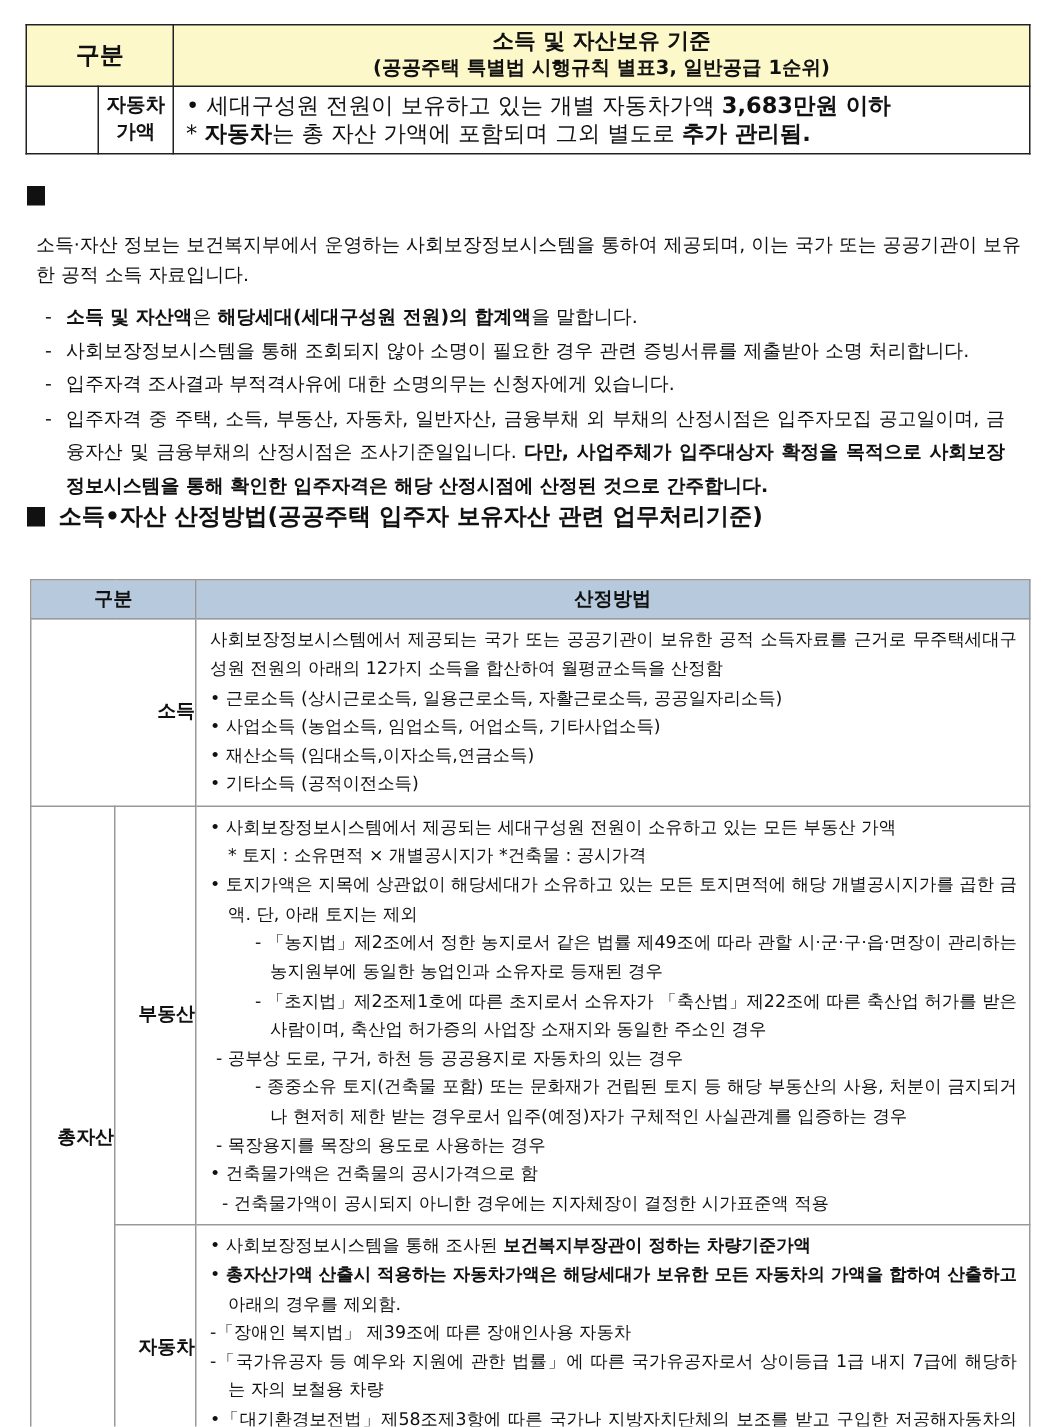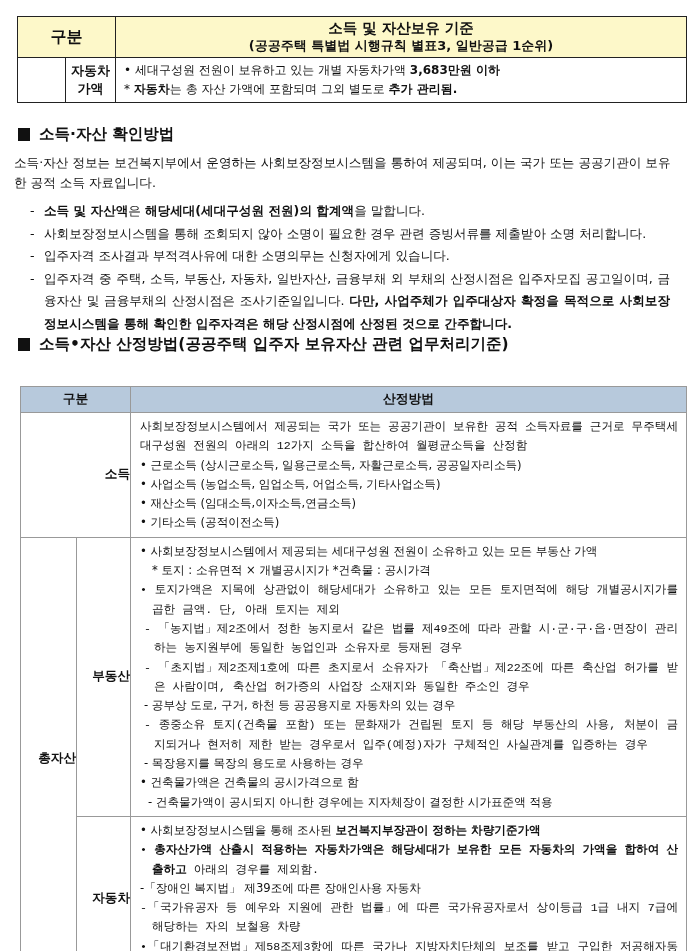--- a/index.html
+++ b/index.html
@@ -9,44 +9,44 @@
 
   
   .t1 { position: absolute; left: 17px; top: 16px; width: 670px; border-collapse: collapse; border: 1.5px solid #222; }
   .t1 td { border: 1px solid #222; vertical-align: middle; }
   .t1 .hdr { background: #fdf8c9; height: 41px; text-align: center; }
   .t1 .hdr-gubun { width: 98px; font-weight: bold; font-size: 16px; }
   .t1 .hdr-title { font-weight: bold; font-size: 14.5px; line-height: 18px; }
   .t1 .hdr-title .sub { font-size: 13px; display: block; }
   .t1 .empty { width: 48px; }
   .t1 .label { width: 50px; text-align: center; font-weight: bold; font-size: 13px; line-height: 18px; padding: 2px 0; }
-  .t1 .body { padding: 3px 8px; font-size: 12px; line-height: 19px; }
+  .t1 .body { padding: 3px 8px; font-size: 15px; line-height: 19px; }
 
   
   .sec-title { position: absolute; left: 18px; font-weight: bold; font-size: 15.5px; display: flex; align-items: center; }
   .sq { display: inline-block; width: 12px; height: 13px; background: #111; margin-right: 9px; }
-  .para { position: absolute; left: 14px; width: 660px; font-size: 12.6px; line-height: 20px; }
+  .para { position: absolute; left: 24px; width: 660px; font-size: 12.6px; line-height: 20px; }
   .dash-list { position: absolute; left: 30px; width: 640px; font-size: 12.6px; line-height: 22.5px; }
   .dash-item { display: flex; }
   .dash-item .d { width: 14px; flex: 0 0 14px; }
   .dash-item .txt { flex: 1; text-align: justify; }
 
   
   .t2 { position: absolute; left: 20px; top: 386px; width: 667px; border-collapse: collapse; border: 1.5px solid #888; }
   .t2 td, .t2 th { border: 1px solid #999; vertical-align: middle; }
   .t2 th { background: #b7c9dc; font-weight: bold; height: 26px; font-size: 12.8px; }
   .t2 .c-gubun1 { width: 56px; }
   .t2 .c-gubun2 { width: 54px; font-family: Liberation Serif, serif; }
   .t2 .cat { text-align: right; font-weight: bold; font-size: 12.6px; }
   .t2 .content { padding: 4px 8px 4px 9px; font-size: 11.6px; line-height: 19.3px; }
   .line { display: block; }
   .ind1 { padding-left: 12px; }
   .hang { padding-left: 12px; text-indent: -12px; }
-  .hang2 { padding-left: 12px; text-indent: -8px; }
-  .just { text-align: justify; font-family: Liberation Mono, monospace; }
+  .hang2 { padding-left: 12px; text-indent: -8px; margin-left: 26px; }
+  .just { text-align: justify; }
 </style>
 </head>
 <body>
 
 <table class="t1">
   <tbody>
       <tr>
     <td class="hdr hdr-gubun" colspan="2">구분</td>
     <td class="hdr hdr-title">
       <span>소득 및 자산보유 기준</span>
@@ -62,21 +62,20 @@
     <td class="body">
       <span class="line"><span>• 세대구성원 전원이 보유하고 있는 개별 자동차가액 </span><b>3,683만원 이하</b></span>
       <span class="line"><span> * </span><b>자동차</b><span>는 총 자산 가액에 포함되며 그외 별도로 </span><b>추가 관리됨.</b></span>
     </td>
   </tr>
 </tbody>
   </table>
 
 <div class="sec-title" style="top:124px;">
   <span class="sq"></span>
-  <span>소득·자산 확인방법</span>
 </div>
 <div class="para" style="top:153px;">소득·자산 정보는 보건복지부에서 운영하는 사회보장정보시스템을 통하여 제공되며, 이는 국가 또는 공공기관이 보유한 공적 소득 자료입니다.</div>
 
 <div class="dash-list" style="top:200px;">
   <div class="dash-item">
     <span class="d">-</span>
     <span class="txt"><b>소득 및 자산액</b><span>은 </span><b>해당세대(세대구성원 전원)의 합계액</b><span>을 말합니다.</span></span>
   </div>
   <div class="dash-item">
     <span class="d">-</span>

